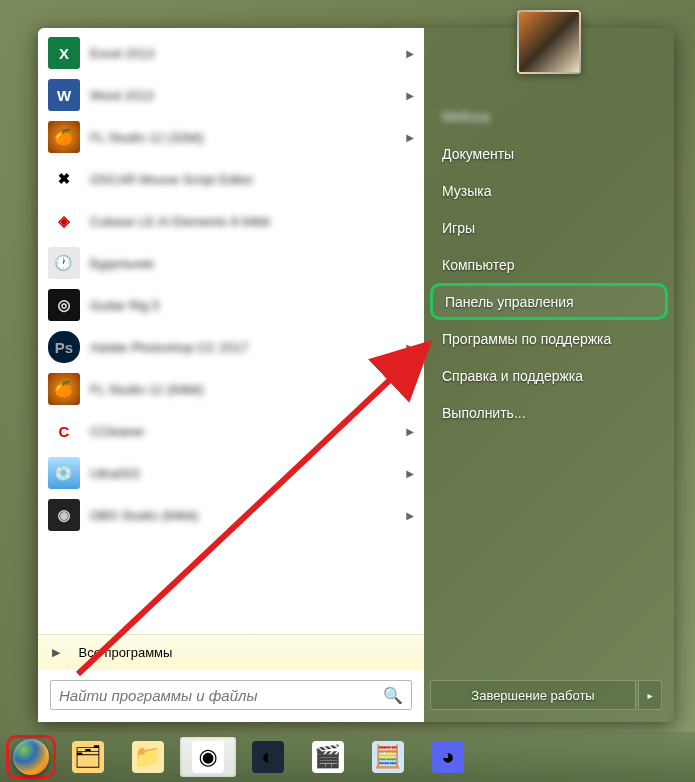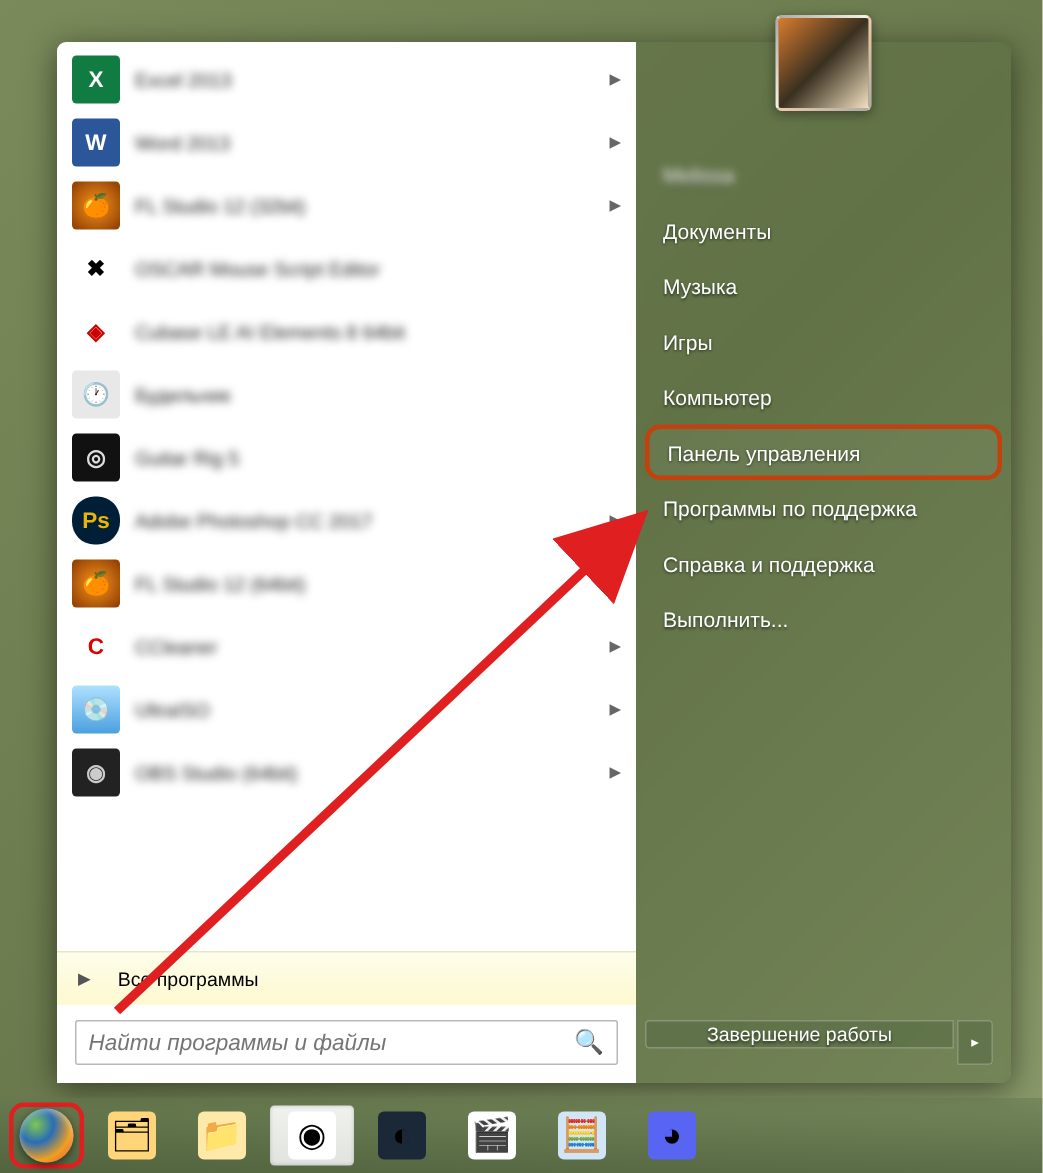--- a/index.html
+++ b/index.html
@@ -20,24 +20,24 @@
   .search-wrap { padding: 10px 12px 12px 12px; background: #fff; }
   .search-box { display: flex; align-items: center; border: 1px solid #b8b8b8; border-radius: 2px; height: 30px; padding: 0 8px; }
   .search-input { flex: 1; border: none; outline: none; font-size: 15px; font-style: italic; color: #888; background: transparent; }
   .search-icon { color: #2a6db5; font-size: 16px; }
   
   .right-panel { width: 250px; background: rgba(80,100,60,0.35); backdrop-filter: blur(2px); border-radius: 0 6px 6px 0; position: relative; display: flex; flex-direction: column; padding-top: 70px; }
   .user-pic { position: absolute; top: -18px; left: 50%; transform: translateX(-50%); width: 64px; height: 64px; border: 2px solid rgba(255,255,255,0.6); border-radius: 4px; background: linear-gradient(135deg, #d97b2e, #3a3020, #f0e0c0); box-shadow: 0 2px 8px rgba(0,0,0,0.4); }
   .r-items { flex: 1; padding: 0 6px; }
   .r-item { height: 37px; display: flex; align-items: center; padding: 0 12px; font-size: 14px; color: #fff; text-shadow: 0 1px 2px rgba(0,0,0,0.6); cursor: pointer; border-radius: 3px; }
   .r-item.username { filter: blur(3px); font-weight: 500; }
-  .r-item.highlighted { border: 3px solid #c2410c; border-radius: 10px; background: rgba(255,255,255,0.05); }
+  .r-item.highlighted { border: 3px solid #22c55e; border-radius: 10px; background: rgba(255,255,255,0.05); }
   
   .shutdown-row { display: flex; padding: 10px 12px 12px 6px; gap: 2px; }
-  .shutdown-btn { flex: 1; height: 19px; background: rgba(90,110,70,0.7); border: 1px solid rgba(255,255,255,0.25); border-radius: 3px 0 0 3px; display: flex; align-items: center; justify-content: center; font-size: 13px; color: #fff; text-shadow: 0 1px 2px rgba(0,0,0,0.6); cursor: pointer; }
+  .shutdown-btn { flex: 1; height: 30px; background: rgba(90,110,70,0.7); border: 1px solid rgba(255,255,255,0.25); border-radius: 3px 0 0 3px; display: flex; align-items: center; justify-content: center; font-size: 13px; color: #fff; text-shadow: 0 1px 2px rgba(0,0,0,0.6); cursor: pointer; }
   .shutdown-arrow { width: 24px; height: 30px; background: rgba(90,110,70,0.7); border: 1px solid rgba(255,255,255,0.25); border-radius: 0 3px 3px 0; display: flex; align-items: center; justify-content: center; color: #fff; font-size: 10px; cursor: pointer; }
   
   .taskbar { position: absolute; bottom: 0; left: 0; right: 0; height: 50px; background: linear-gradient(rgba(100,120,80,0.5), rgba(70,90,55,0.7)); display: flex; align-items: center; padding: 0 6px; gap: 4px; }
   .start-btn { width: 50px; height: 44px; border: 3px solid #e02020; border-radius: 10px; display: flex; align-items: center; justify-content: center; cursor: pointer; }
   .start-orb { width: 36px; height: 36px; border-radius: 50%; background: radial-gradient(circle at 30% 30%, #7ec850, #2a6db5, #f0a020, #e03030); box-shadow: 0 2px 6px rgba(0,0,0,0.5), inset 0 2px 4px rgba(255,255,255,0.4); }
   .tb-item { width: 56px; height: 40px; border-radius: 3px; display: flex; align-items: center; justify-content: center; cursor: pointer; }
   .tb-item.active { background: linear-gradient(rgba(255,255,255,0.9), rgba(240,240,240,0.9)); box-shadow: inset 0 0 3px rgba(0,0,0,0.2); }
   .tb-icon { width: 32px; height: 32px; display: flex; align-items: center; justify-content: center; font-size: 22px; border-radius: 4px; }
   
   .big-arrow { position: absolute; top: 334px; left: 68px; width: 380px; height: 350px; pointer-events: none; }
@@ -73,21 +73,21 @@
         </div>
         <div class="prog-item">
           <div class="prog-icon" style="background: rgb(232, 232, 232); color: rgb(85, 85, 85); font-weight: bold; font-size: 15px;">🕐</div>
           <div class="prog-label">Будильник</div>
         </div>
         <div class="prog-item">
           <div class="prog-icon" style="background: rgb(17, 17, 17); color: rgb(221, 221, 221); font-weight: bold; font-size: 15px;">◎</div>
           <div class="prog-label">Guitar Rig 5</div>
         </div>
         <div class="prog-item">
-          <div class="prog-icon" style="background: rgb(0, 30, 54); color: #eab308; font-weight: bold; font-size: 15px; border-radius: 15px;">Ps</div>
+          <div class="prog-icon" style="background: rgb(0, 30, 54); color: #a3a3a3; font-weight: bold; font-size: 15px; border-radius: 15px;">Ps</div>
           <div class="prog-label">Adobe Photoshop CC 2017</div>
           <span class="chevron">▶</span>
         </div>
         <div class="prog-item">
           <div class="prog-icon" style="background: radial-gradient(rgb(247, 148, 30), rgb(138, 58, 0)); color: rgb(255, 255, 255); font-weight: bold; font-size: 15px;">🍊</div>
           <div class="prog-label">FL Studio 12 (64bit)</div>
           <span class="chevron">▶</span>
         </div>
         <div class="prog-item">
           <div class="prog-icon" style="background: rgb(255, 255, 255); color: rgb(221, 0, 0); font-weight: bold; font-size: 15px;">C</div>

